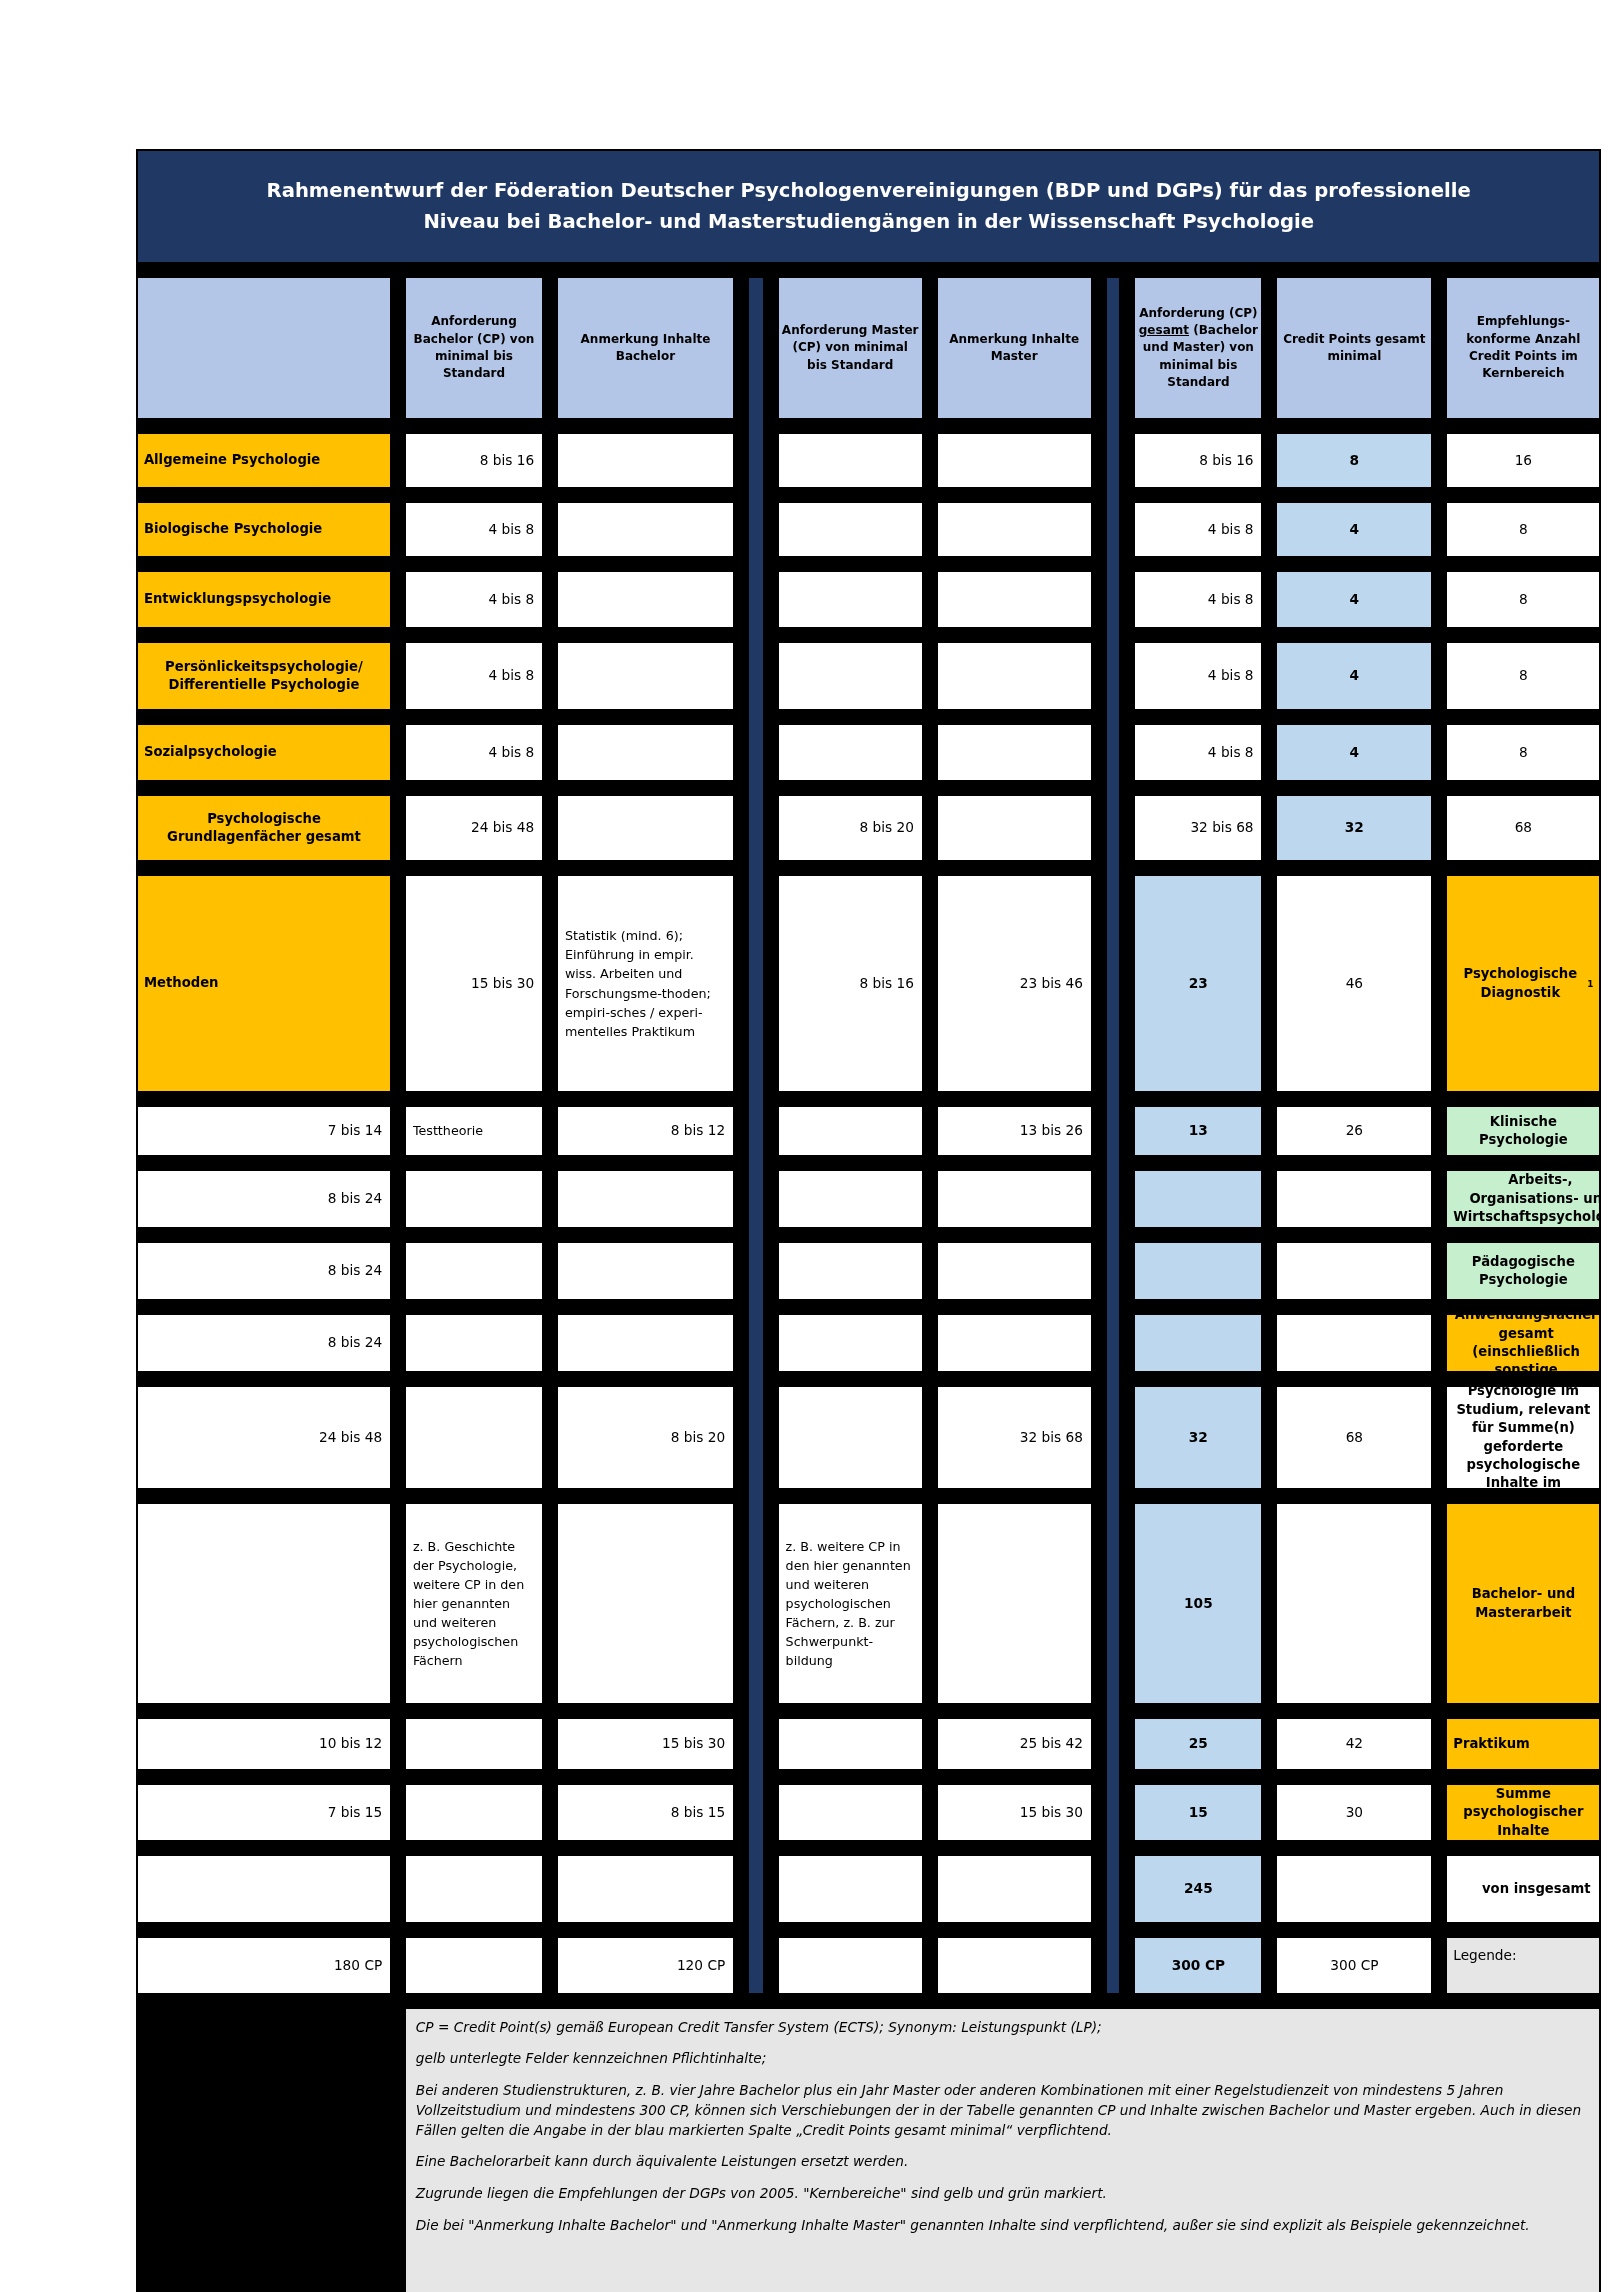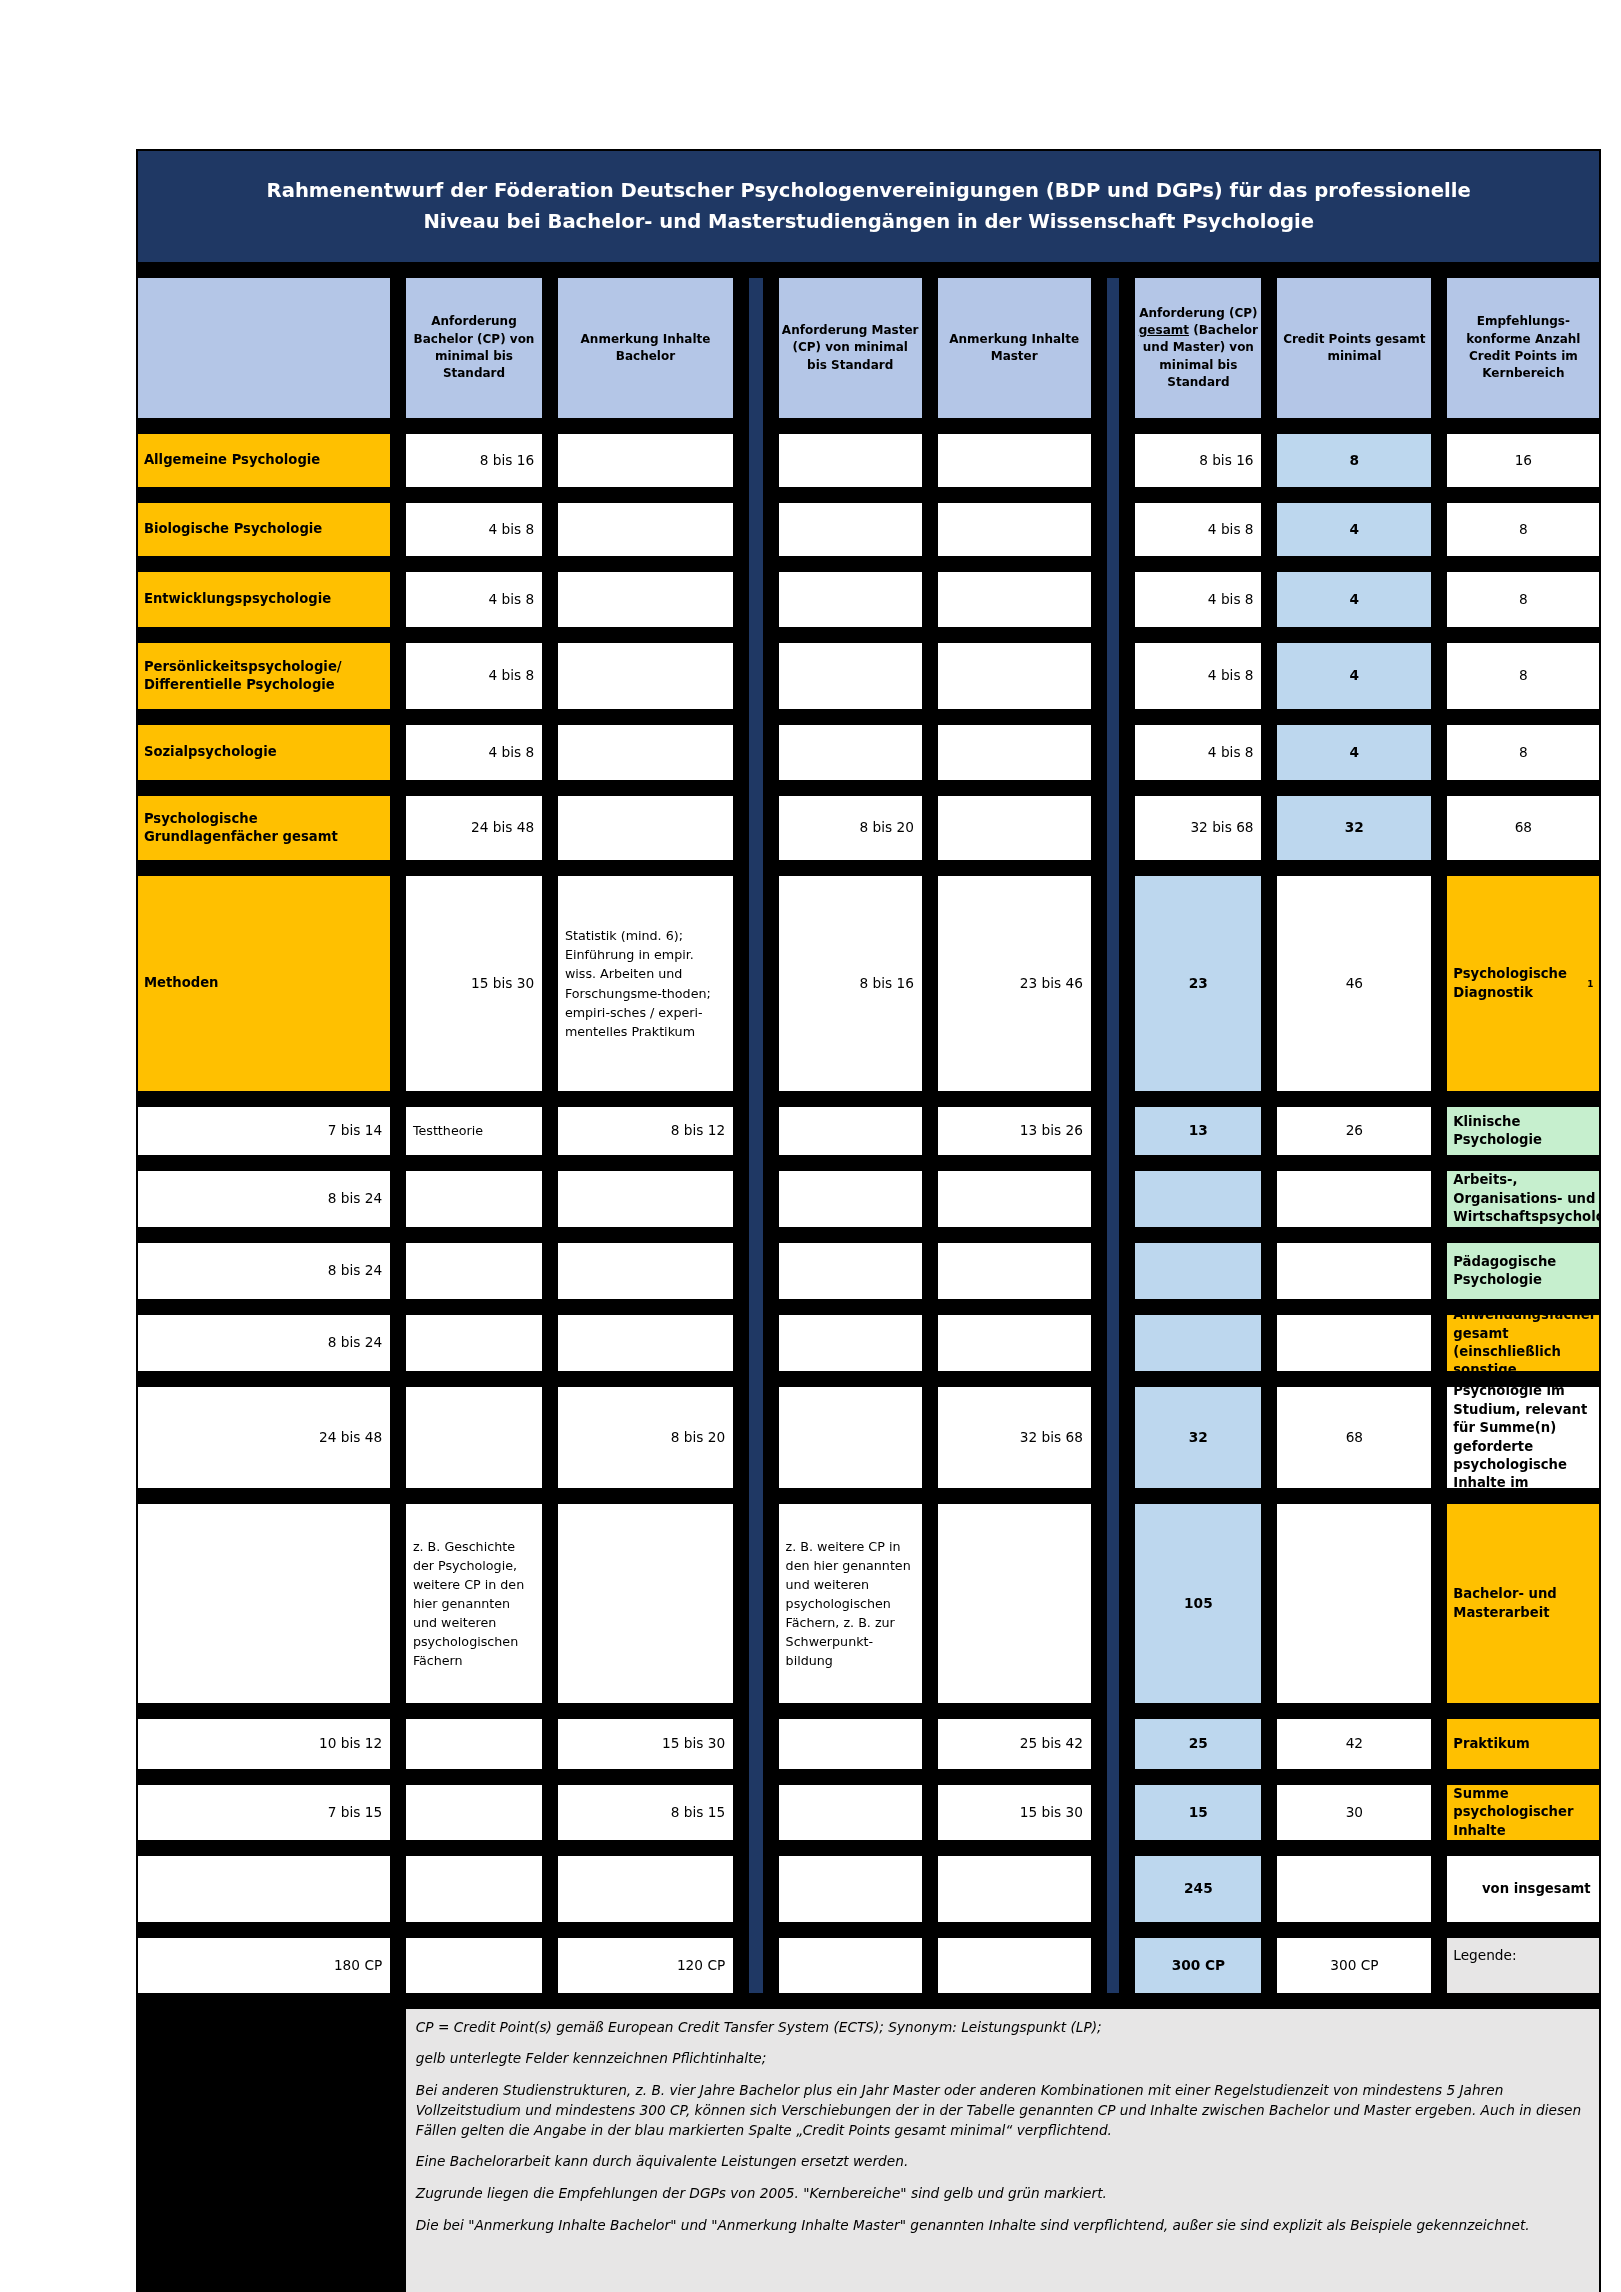--- a/index.html
+++ b/index.html
@@ -50,21 +50,21 @@
   }
   .sep-cell{
     background:var(--navy);
     grid-row:2 / 20;
   }
   .label-cell{
     font-weight:bold;
     font-size:13.2px;
     padding:3.9px 5.9px;
     justify-content:flex-start;
-    text-align:left;
+    text-align:center;
   }
   .label-right{justify-content:flex-end;text-align:left;padding-right:8.8px;}
   .bg-yellow{background:var(--yellow);}
   .bg-green{background:var(--green);}
   .bg-white{background:#fff;}
   .num-cell{justify-content:flex-end;padding:2px 7.8px 2px 2px;text-align:right;}
   .anm-cell{
     justify-content:flex-start;
     text-align:left;
     font-size:12.7px;

